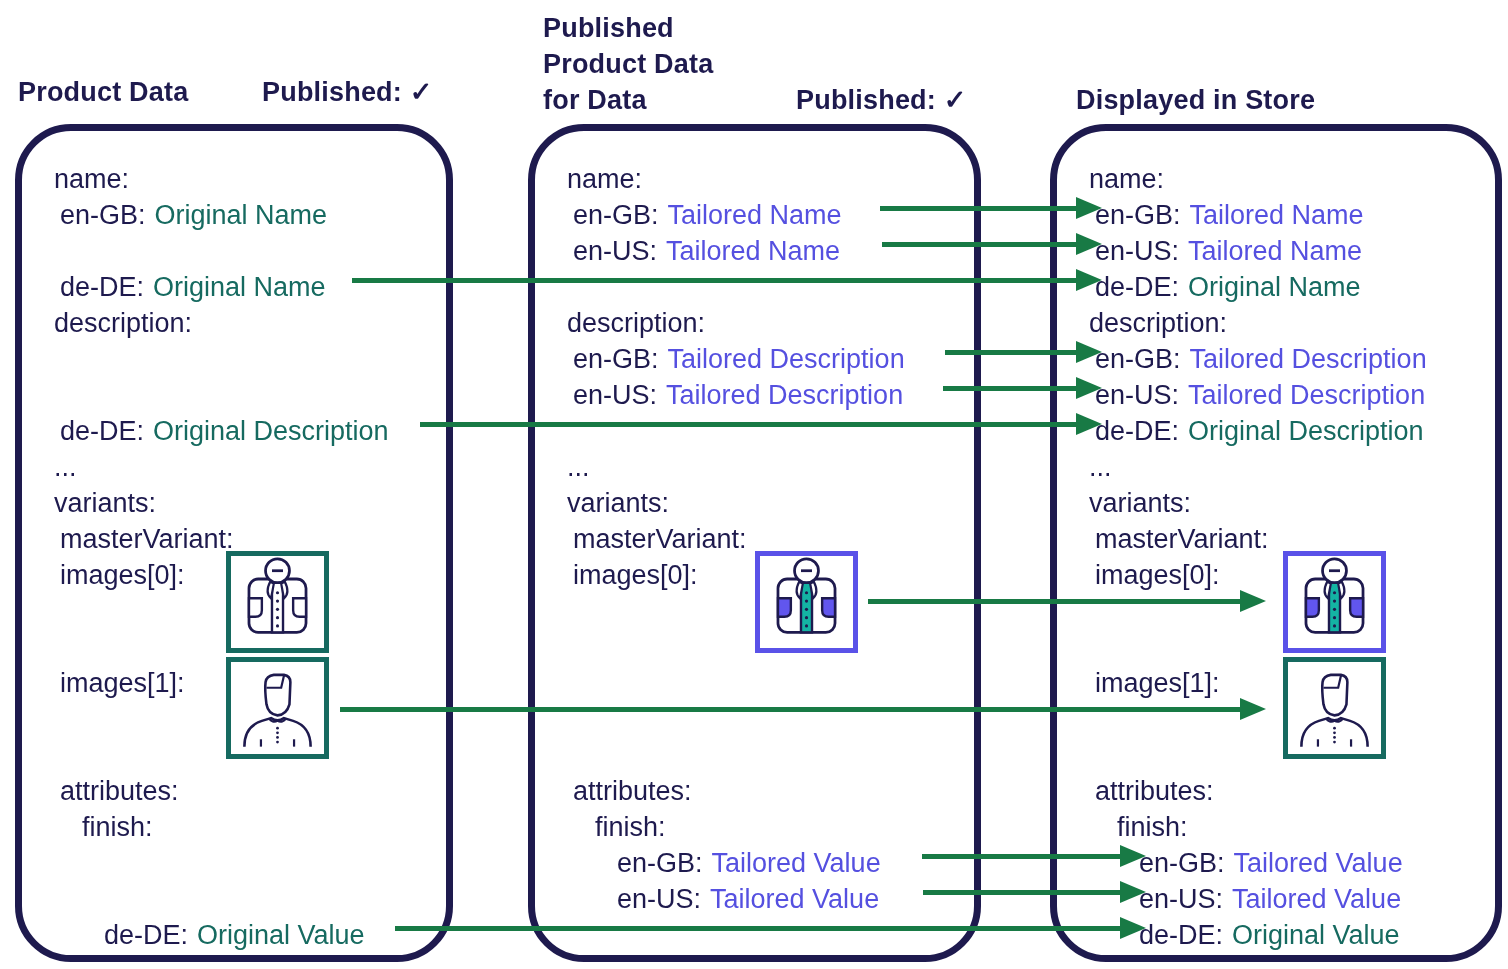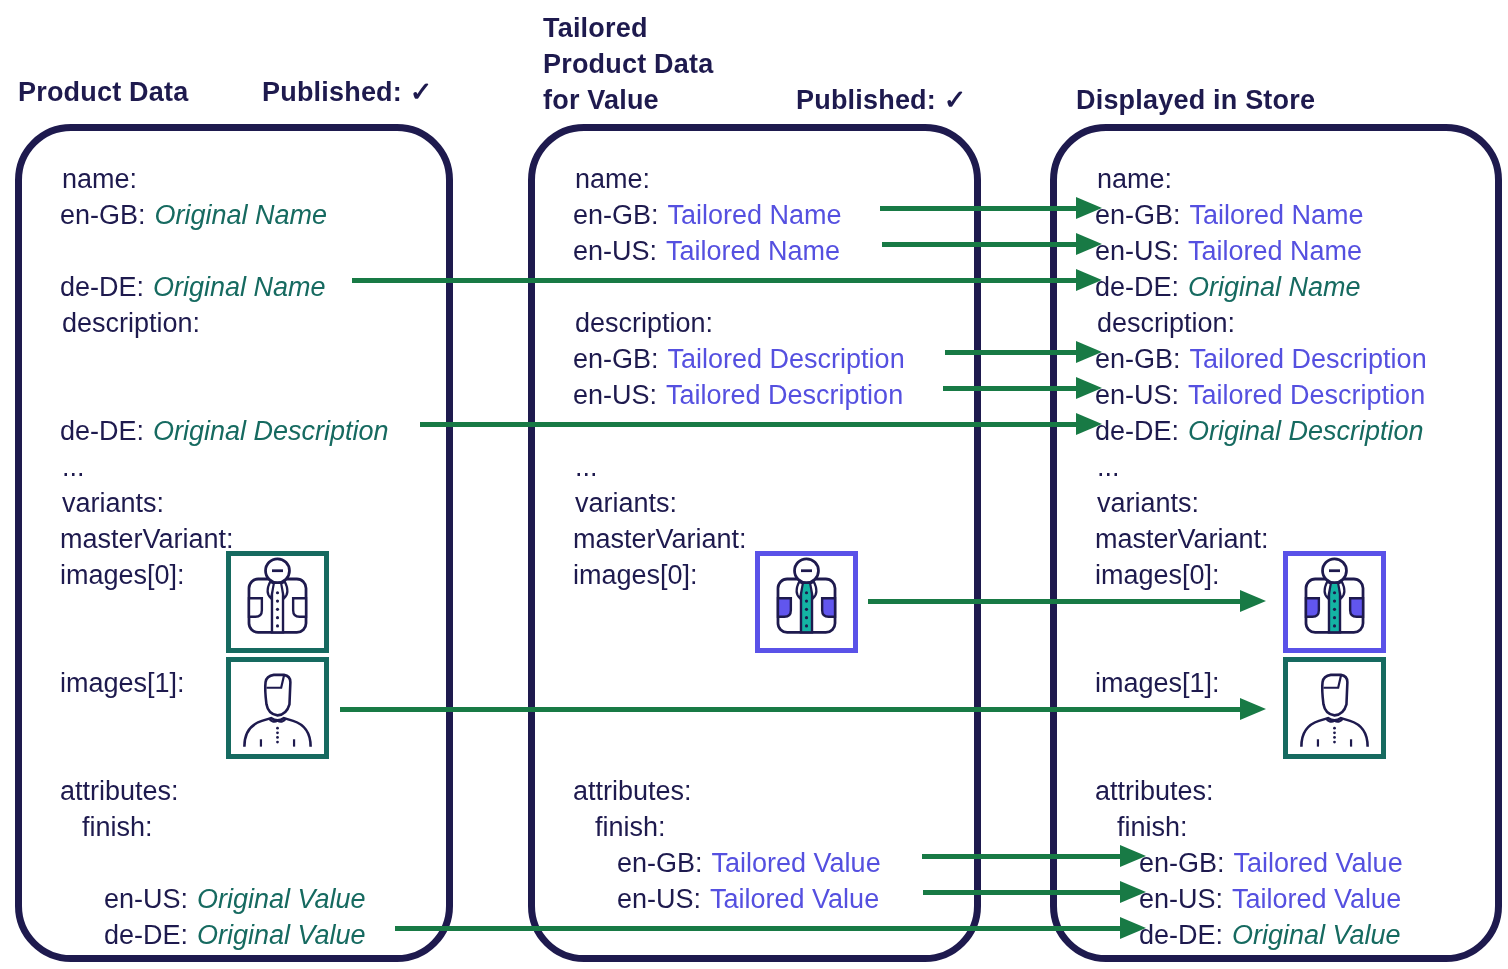--- a/index.html
+++ b/index.html
@@ -13,26 +13,26 @@
   
   .panel{position:absolute;top:124px;height:838px;background:#ffffff;
          border:7px solid #1e1a4e;border-radius:56px;box-sizing:border-box;z-index:1;}
   .panel.p0{left:15px;width:438px;}
   .panel.p1{left:528px;width:453px;}
   .panel.p2{left:1050px;width:452px;}
 
   
   .row{position:absolute;left:0;right:0;height:36px;line-height:36px;
        font-size:27px;color:#1e1a4e;white-space:nowrap;}
-  .ind0{padding-left:21px;margin-left:19px;}
+  .ind0{padding-left:32px;}
   .ind1{padding-left:38px;}
   .ind2{padding-left:60px;}
   .ind3{padding-left:82px;}
   .v{margin-left:9px;}
-  .v-original{color:#166a60;font-style:italic;}
+  .v-original{color:#166a60;}
   .v-tailored{color:#5550e0;}
 
   
   .img-box{position:absolute;width:103px;height:102px;background:#fff;
            border:5px solid #166a60;box-sizing:border-box;z-index:2;}
   .img-box svg{display:block;width:100%;height:100%;}
   .border-original{border-color:#166a60;}
   .border-tailored{border-color:#5a52e8;}
   .slot0{top:420px;}
   .slot1{top:526px;}
@@ -49,42 +49,41 @@
 </style>
 </head>
 <body>
 
 <div class="stage">
 
   <div class="hdr" style="left:18px;top:74px;">Product Data</div>
   <div class="hdr" style="left:262px;top:74px;">Published: ✓</div>
 
   <div class="hdr" style="left:543px;top:10px;">
-    <div>Tailored</div>
+    <div>Published</div>
     <div>Product Data</div>
-    <div>for Value</div>
+    <div>for Data</div>
   </div>
   <div class="hdr" style="left:796px;top:82px;">Published: ✓</div>
 
   <div class="hdr" style="left:1076px;top:82px;">Displayed in Store</div>
 
   <section class="panel p0">
       <div class="row ind0" style="top: 30px;"><span class="k">name:</span></div>
       <div class="row ind1" style="top: 66px;"><span class="k">en-GB:</span><span class="v v-original">Original Name</span></div>
       <div class="row ind1" style="top: 138px;"><span class="k">de-DE:</span><span class="v v-original">Original Name</span></div>
       <div class="row ind0" style="top: 174px;"><span class="k">description:</span></div>
       <div class="row ind1" style="top: 282px;"><span class="k">de-DE:</span><span class="v v-original">Original Description</span></div>
       <div class="row ind0" style="top: 318px;"><span class="k">...</span></div>
       <div class="row ind0" style="top: 354px;"><span class="k">variants:</span></div>
       <div class="row ind1" style="top: 390px;"><span class="k">masterVariant:</span></div>
       <div class="row ind1" style="top: 426px;"><span class="k">images[0]:</span></div>
       <div class="row ind1" style="top: 534px;"><span class="k">images[1]:</span></div>
       <div class="row ind1" style="top: 642px;"><span class="k">attributes:</span></div>
       <div class="row ind2" style="top: 678px;"><span class="k">finish:</span></div>
-      <div class="row ind3" style="top: 750px;"><span class="k">en-US:</span><span class="v v-original">Original Value</span></div>
       <div class="row ind3" style="top: 786px;"><span class="k">de-DE:</span><span class="v v-original">Original Value</span></div>
       <div class="img-box slot0 border-original">
         <svg viewBox="0 0 100 100">
     <rect x="19" y="25" width="62" height="58" rx="10" fill="#fff" stroke="#1e1a4e" stroke-width="3"></rect>
     <path d="M19,46 L33,46 L33,59 Q33,66 26,66 L19,66 Z" fill="#ffffff" stroke="#1e1a4e" stroke-width="2.6"></path>
     <path d="M81,46 L67,46 L67,59 Q67,66 74,66 L81,66 Z" fill="#ffffff" stroke="#1e1a4e" stroke-width="2.6"></path>
     <rect x="44" y="29" width="12" height="54" fill="#ffffff" stroke="#1e1a4e" stroke-width="2.6"></rect>
     <circle cx="50" cy="40" r="1.7" fill="#1e1a4e"></circle>
           <circle cx="50" cy="49" r="1.7" fill="#1e1a4e"></circle>
     <circle cx="50" cy="58" r="1.7" fill="#1e1a4e"></circle>

